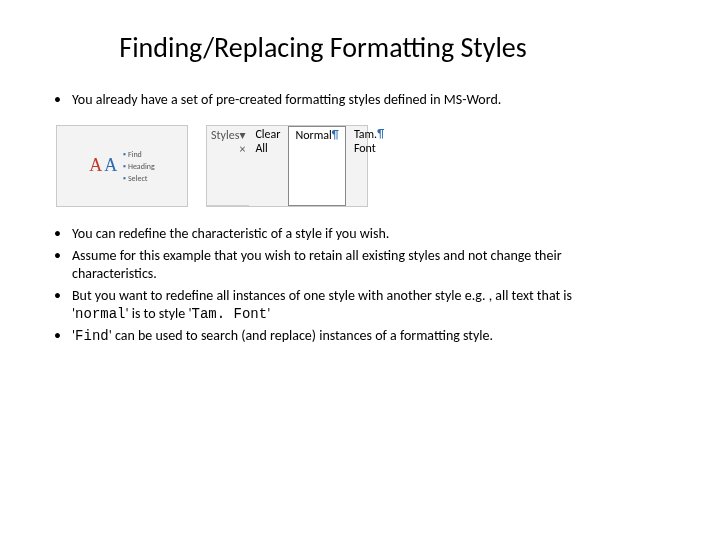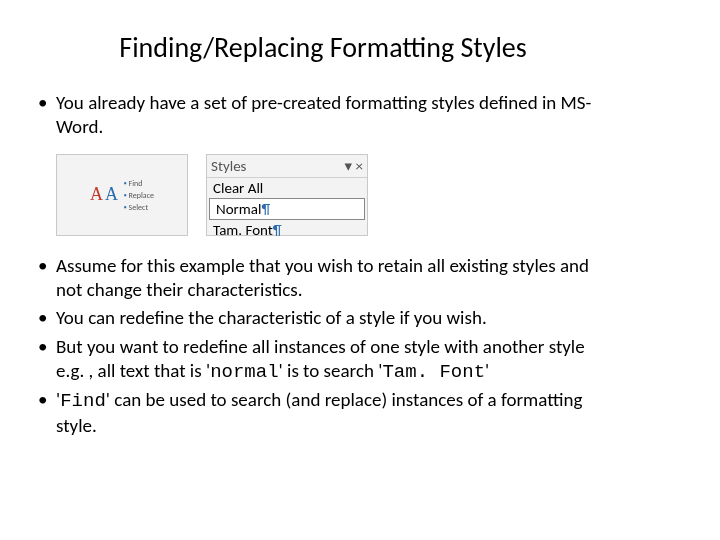--- a/index.html
+++ b/index.html
@@ -1,28 +1,28 @@
 <!DOCTYPE html>
 <html><head>
 <meta charset="utf-8">
 <style>
   html,body{margin:0;padding:0;width:720px;height:540px;background:#fff;font-family:Calibri,"Segoe UI",Arial,sans-serif;color:#000}
   .slide{box-sizing:border-box;width:644px;height:540px;padding:30px 32px 20px 34px}
   .title{font-size:28px;font-weight:400;text-align:center;margin:0 0 26px 0}
-  ul.body{list-style:none;margin:0;padding:0;font-size:19px;line-height:1.28}
+  ul.body{list-style:none;margin:16px;padding:0;font-size:14px;line-height:1.28}
   ul.body>li{position:relative;padding-left:22px;margin:0 0 4px 0}
   ul.body>li::before{content:"•";position:absolute;left:4px;top:0}
   .img-row{display:flex;gap:18px;margin:14px 0 18px 22px}
   .panel{border:1px solid #c9c9c9;background:#f3f3f3;height:80px}
   .panel-ribbon{width:130px;display:flex;align-items:center;justify-content:center;gap:6px}
   .panel-ribbon .letters{display:flex;gap:2px;font-family:Georgia,serif;font-size:18px}
   .panel-ribbon .blueA{color:#2b6cb0}.panel-ribbon .redA{color:#c0392b}
   .panel-ribbon .edit{display:flex;flex-direction:column;gap:2px;font-size:8px;color:#555}
   .panel-ribbon .edit span::before{content:"▪ ";color:#2b6cb0}
-  .panel-styles{width:160px;display:flex;flex-direction:column;font-size:15px}
+  .panel-styles{width:160px;display:flex;font-size:12px}
   .panel-styles .hdr{display:flex;justify-content:space-between;padding:2px 4px;border-bottom:1px solid #cfcfcf;color:#555}
   .panel-styles .row{display:flex;justify-content:flex-start;padding:1px 6px}
   .panel-styles .row.sel{border:1px solid #888;background:#fff;margin:0 2px}
   .panel-styles .pil{color:#2b6cb0}
   .u{}
   .mono{font-family:"Courier New",monospace}
 </style>
 </head>
 <body>
 <div class="slide">
@@ -34,21 +34,21 @@
   </ul>
 
   <div class="img-row">
     <div class="panel panel-ribbon">
       <div class="letters">
         <span class="redA">A</span>
           <span class="blueA">A</span>
       </div>
       <div class="edit">
         <span>Find</span>
-        <span>Replace</span>
+        <span>Heading</span>
         <span>Select</span>
       </div>
     </div>
     <div class="panel panel-styles">
       <div class="hdr">
           <span>Styles</span>
           <span>▾ ×</span>
         </div>
       <div class="row">
           <span>Clear All</span>
@@ -58,22 +58,22 @@
           <span class="pil">¶</span>
         </div>
       <div class="row">
           <span>Tam. Font</span>
           <span class="pil">¶</span>
         </div>
     </div>
   </div>
 
   <ul class="body">
+    <li>You can redefine the characteristic of a style if you wish.</li>
     <li>Assume for this example that you wish to retain all existing styles and not change their characteristics.</li>
-    <li>You can redefine the characteristic of a style if you wish.</li>
     <li>
-      <span>But you want to redefine all </span><span class="u">instances of one style </span><span>with another style e.g. , all text that is '</span><span class="mono">normal</span><span>' is to search '</span><span class="mono">Tam. Font</span><span>'</span>
+      <span>But you want to redefine all </span><span class="u">instances of one style </span><span>with another style e.g. , all text that is '</span><span class="mono">normal</span><span>' is to style '</span><span class="mono">Tam. Font</span><span>'</span>
     </li>
     <li>
       <span>'</span><span class="mono">Find</span><span>' can be used to search (and replace) instances of a formatting style.</span>
     </li>
   </ul>
 </div>
 
 </body></html>

